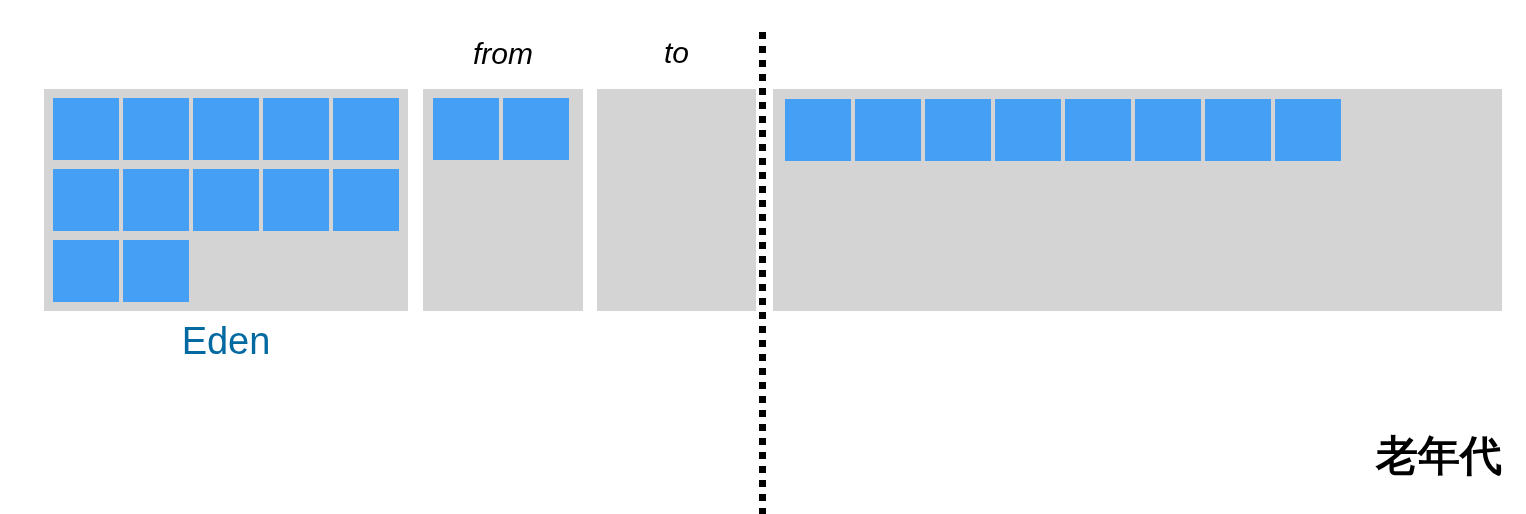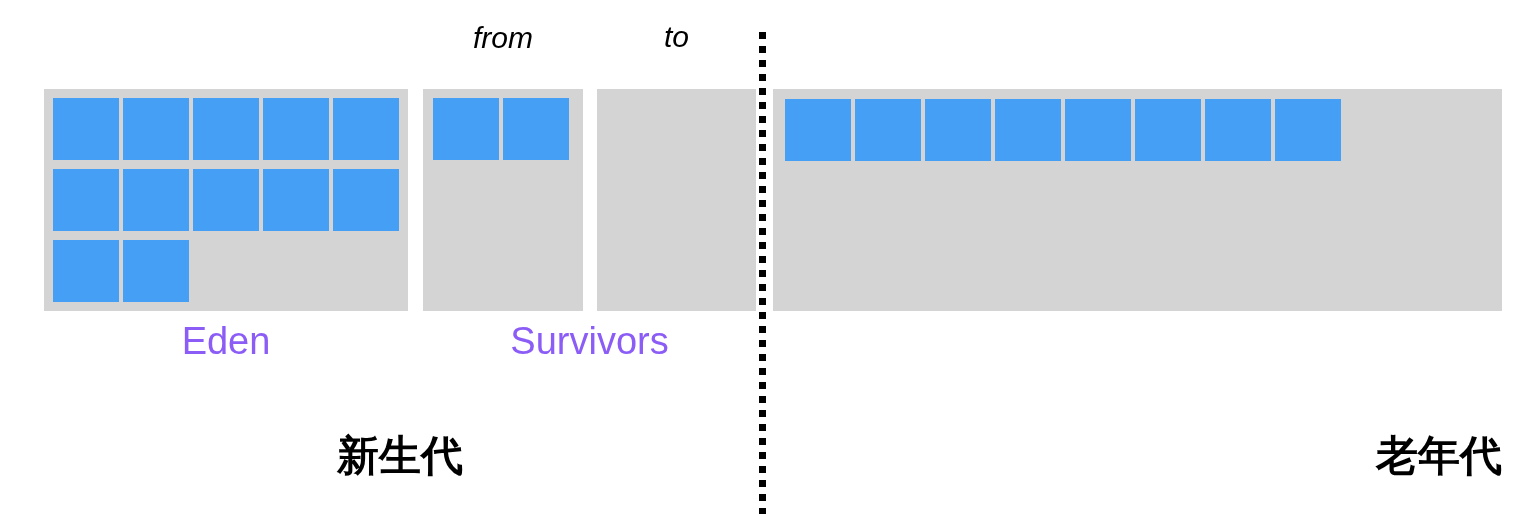--- a/index.html
+++ b/index.html
@@ -55,27 +55,27 @@
 
   
   .pointer-label {
     position: absolute;
     font-style: italic;
     font-size: 30px;
     color: #000000;
     text-align: center;
     white-space: nowrap;
   }
-  #label-from { left: 423px; top: 21px; width: 160px; }
-  #label-to   { left: 597px; top: 20px; width: 159px; }
+  #label-from { left: 423px; top: 37px; width: 160px; }
+  #label-to   { left: 597px; top: 36px; width: 159px; }
 
   .region-label {
     position: absolute;
     font-size: 38px;
-    color: #8b5cf6;
+    color: #0369a1;
     text-align: center;
     white-space: nowrap;
     top: 320px;
   }
   #label-eden      { left: 44px;  width: 364px; }
   #label-survivors { left: 423px; width: 333px; }
   #label-tenured   { left: 773px; width: 729px; }
 
   .generation-label {
     position: absolute;
@@ -129,18 +129,16 @@
     <div class="cell" style="left:222px;top:10px; width:66px; height:62px;"></div>
     <div class="cell" style="left:292px;top:10px; width:66px; height:62px;"></div>
     <div class="cell" style="left:362px;top:10px; width:66px; height:62px;"></div>
     <div class="cell" style="left:432px;top:10px; width:66px; height:62px;"></div>
     <div class="cell" style="left:502px;top:10px; width:66px; height:62px;"></div>
   </div>
 
   <div id="generation-divider"></div>
 
   <div class="region-label" id="label-eden">Eden</div>
-  <div class="region-label" id="label-survivors">Survivors</div>
 
-  <div class="generation-label" id="label-young-gen">新生代</div>
   <div class="generation-label" id="label-old-gen">老年代</div>
 
 </div>
 
 </body></html>

